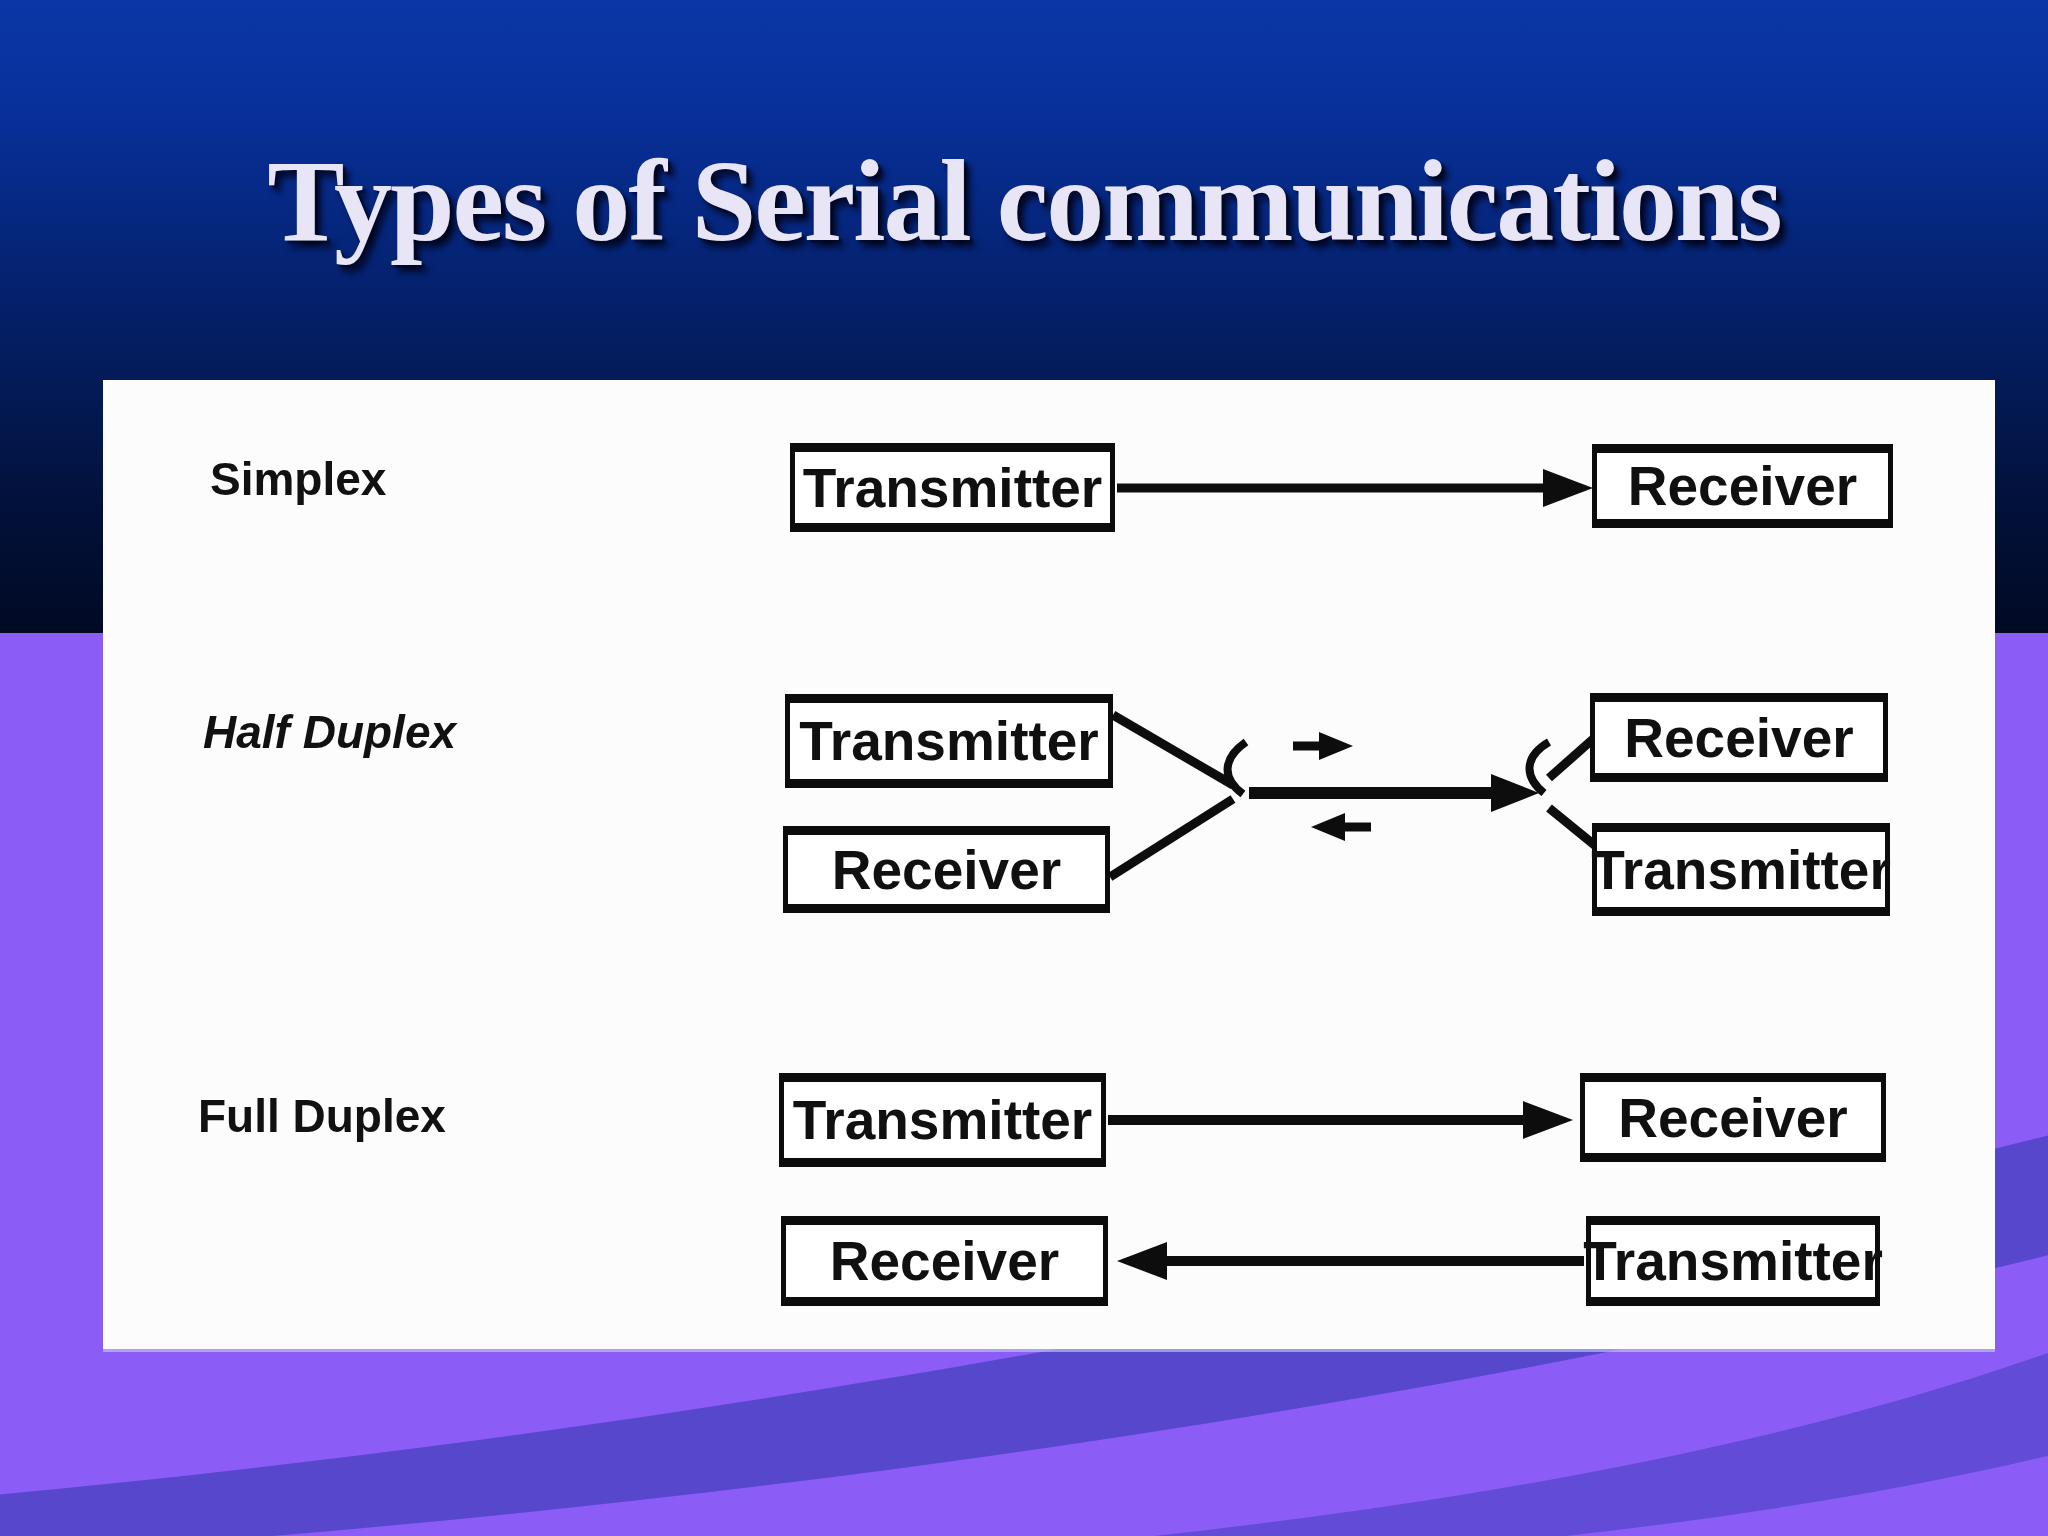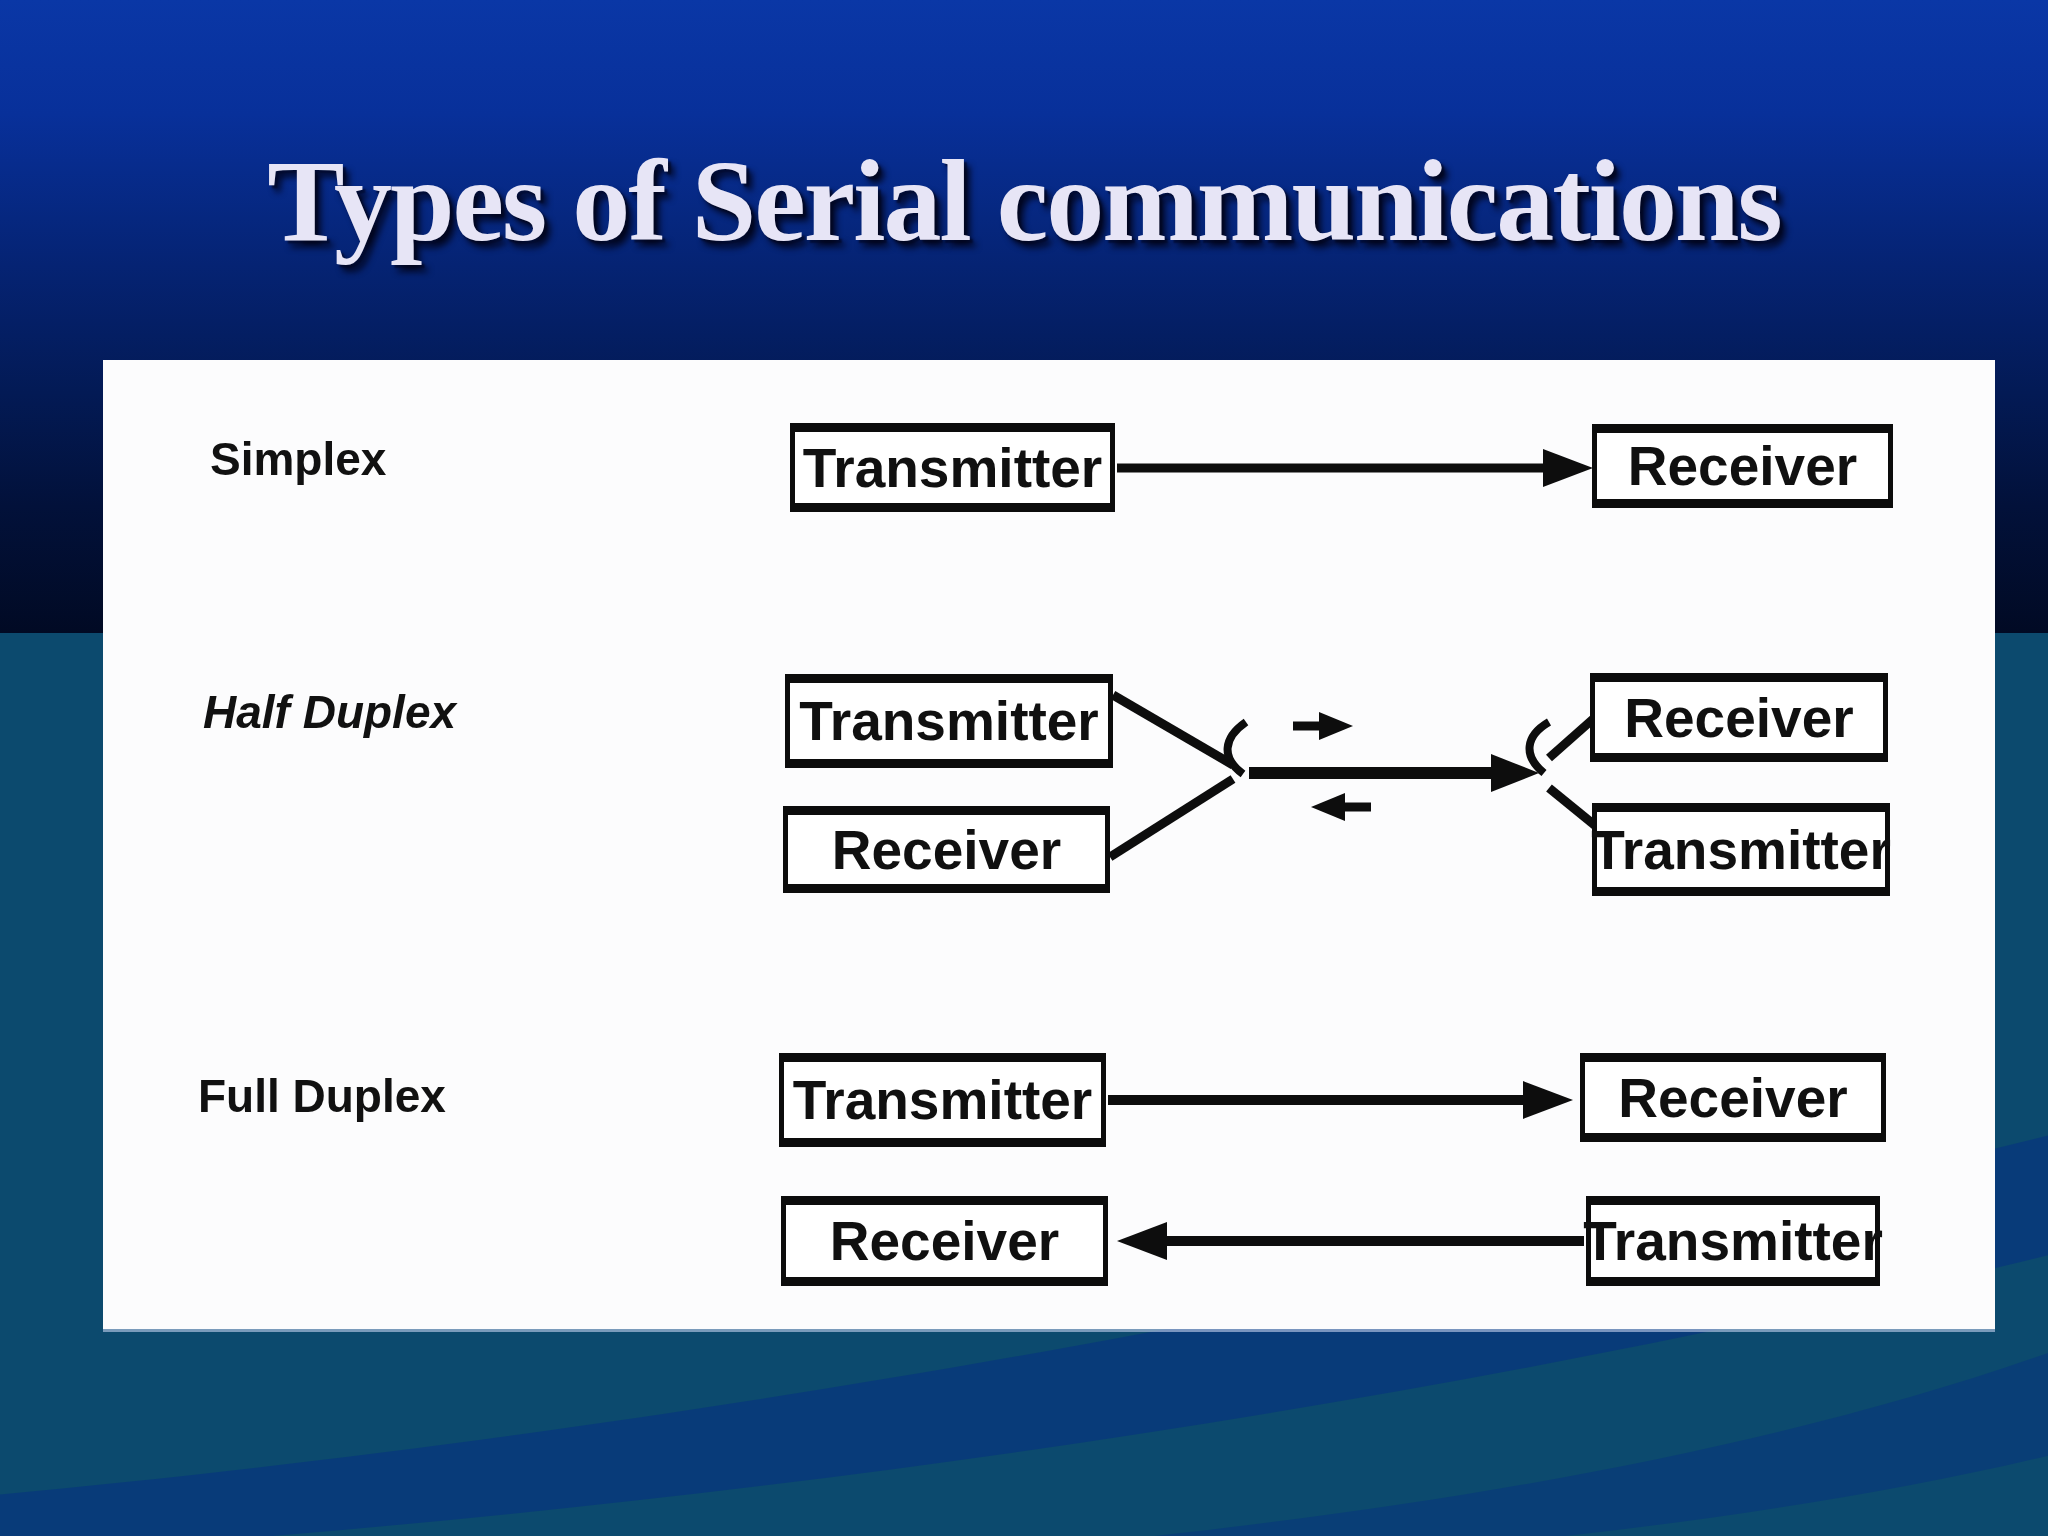--- a/index.html
+++ b/index.html
@@ -4,21 +4,21 @@
 <style>
   html, body {
     margin: 0; padding: 0;
     width: 2048px; height: 1536px;
     overflow: hidden;
     font-family: "Liberation Sans", "DejaVu Sans", sans-serif;
   }
   .slide {
     position: absolute; left: 0; top: 0;
     width: 2048px; height: 1536px;
-    background: #0c4a6e; 
+    background: #8b5cf6; 
   }
   .bg-top {
     position: absolute; left: 0; top: 0;
     width: 2048px; height: 633px;
     background: linear-gradient(180deg,
       #0A37A6 0%, #08309A 18%, #052373 42%,
       #031A55 62%, #02113A 80%, #010A24 100%);
   }
   .swoosh-layer { position: absolute; left: 0; top: 0; }
   .title {
@@ -26,21 +26,21 @@
     text-align: center;
     font-family: "Liberation Serif", "DejaVu Serif", serif;
     font-weight: bold;
     font-size: 116px;
     letter-spacing: -2px;
     color: #E7E5F6;
     text-shadow: 6px 7px 6px rgba(2,5,30,0.9), 3px 3px 2px rgba(2,5,30,0.65);
     white-space: nowrap;
   }
   .panel {
-    position: absolute; left: 103px; top: 360px;
+    position: absolute; left: 103px; top: 380px;
     width: 1892px; height: 969px;
     background: #FCFCFD;
     box-shadow: 0 3px 0 rgba(197,210,238,0.6);
   }
   .connectors { position: absolute; left: 0; top: 0; }
   .row-label {
     position: absolute;
     font-size: 46px;
     font-weight: bold;
     color: #111;

